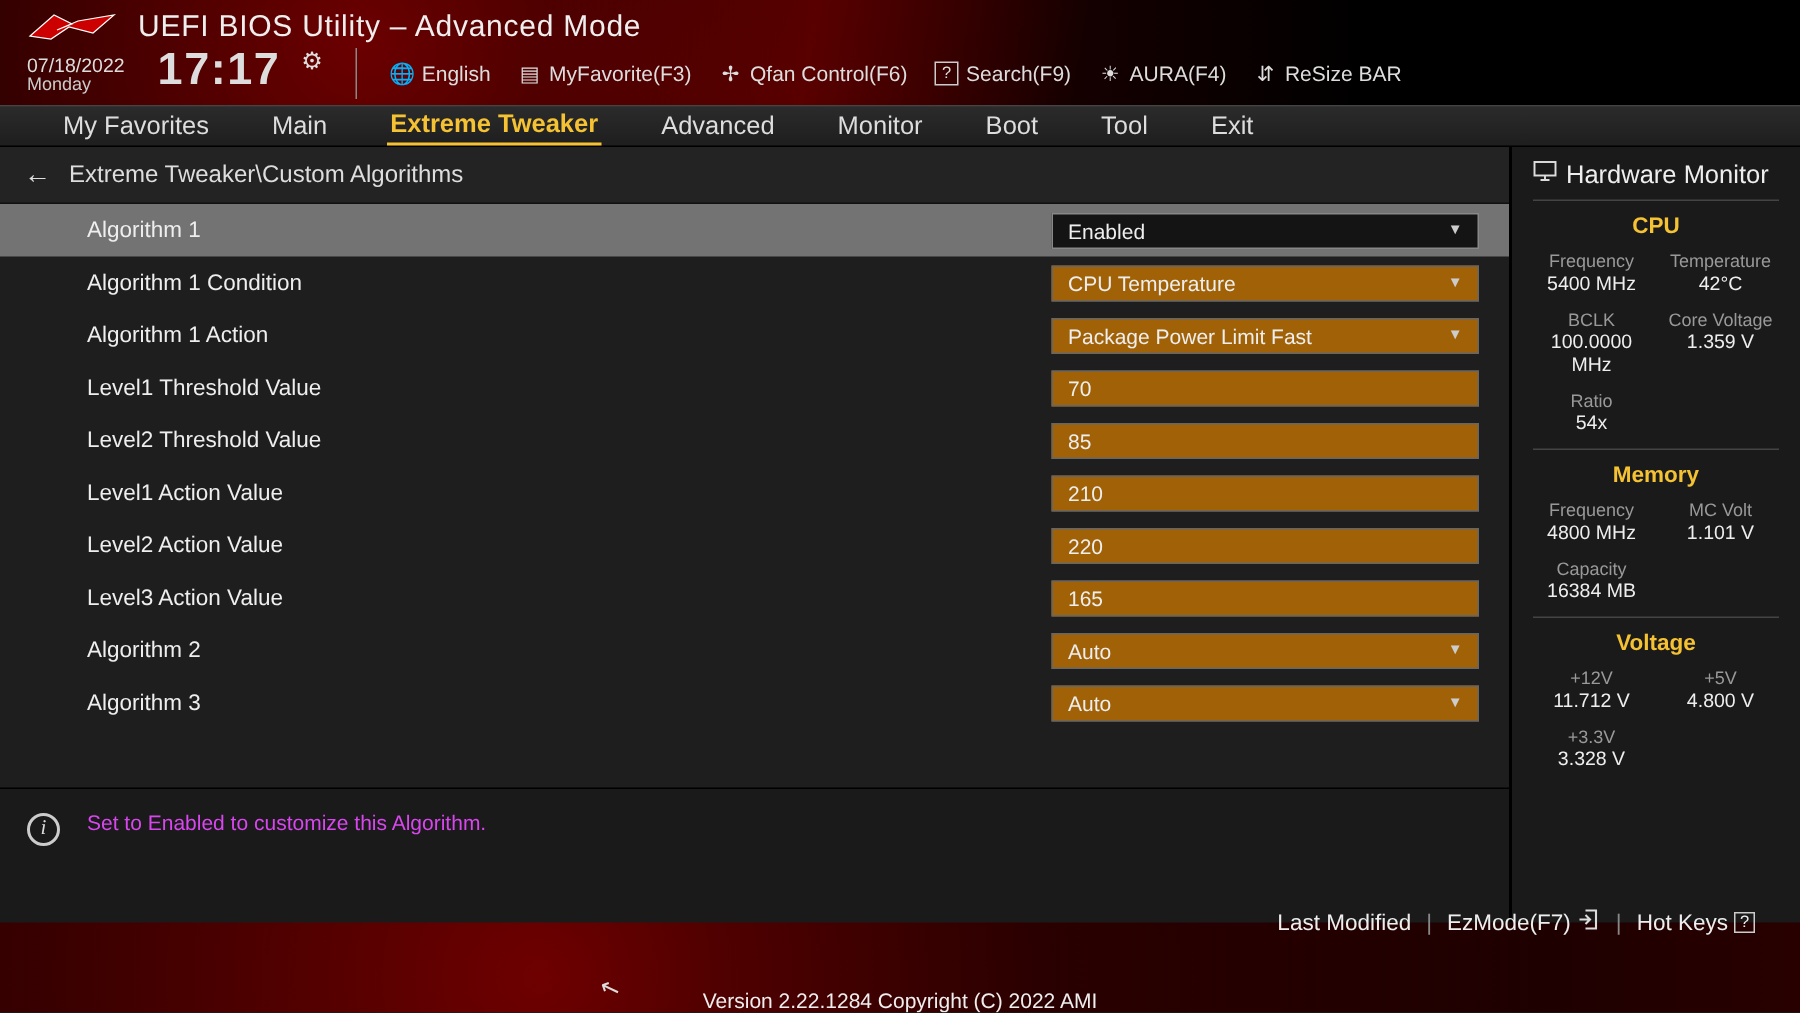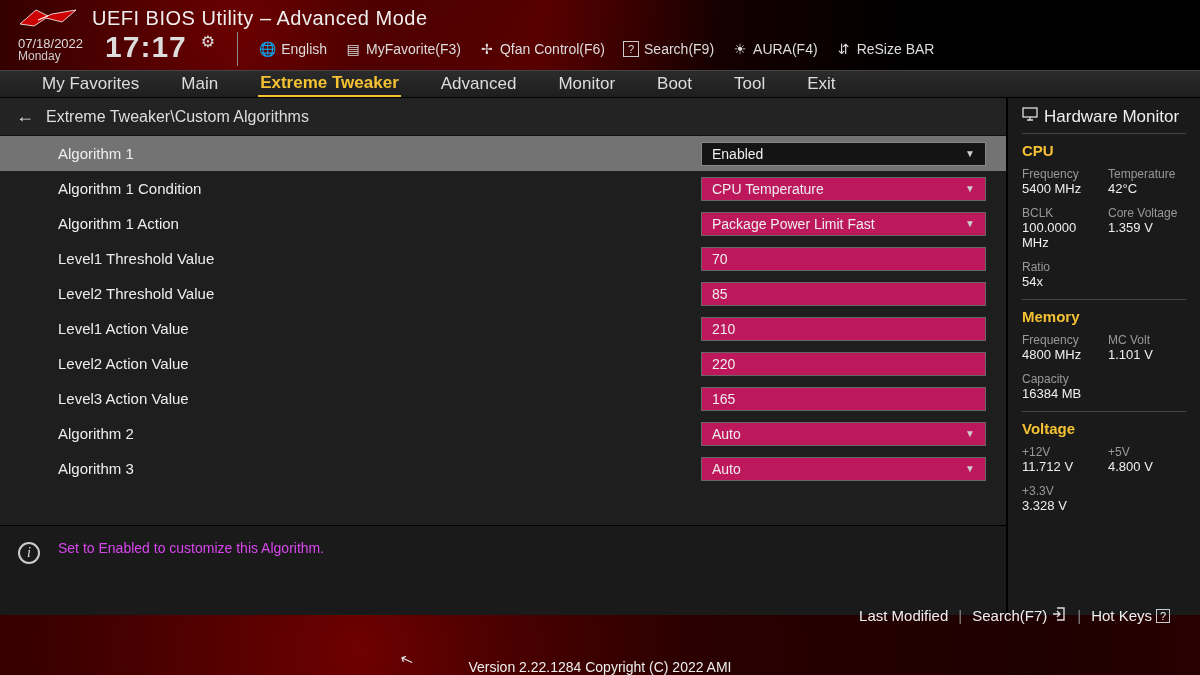--- a/index.html
+++ b/index.html
@@ -39,34 +39,34 @@
 
 
 .crumb { display:flex; align-items:center; gap:12px; padding:8px 16px; font-size:16px; color:#ddd; background:#232323; border-bottom:1px solid #111;}
 .back-arrow { font-size:18px; cursor:pointer; }
 
 
 .settings { flex:1; overflow:auto; }
 .row { display:flex; align-items:center; height:35px; padding:0 20px 0 58px; font-size:15px; }
 .row.sel { background:#737373; }
 .row .lbl { flex:1; color:#eee; }
-.ctrl { width:285px; height:24px; background:#be185d; border:1px solid #666; color:#eee;
+.ctrl { width:285px; height:24px; background:#a16207; border:1px solid #666; color:#eee;
   display:flex; align-items:center; justify-content:space-between; padding:0 10px; font-size:14px; cursor:pointer;}
 .row.sel .ctrl { background:#141414; border-color:#888; }
 .ctrl .dd { font-size:10px; color:#ccc; }
 .ctrl.input { justify-content:flex-start; cursor:text;}
 
 
 .help { height:90px; border-top:1px solid #000; background:#1a1a1a; padding:14px 18px; display:flex; gap:18px; align-items:flex-start;}
 .info-ico { width:22px; height:22px; border:2px solid #ccc; border-radius:50%; display:flex; align-items:center; justify-content:center; font-style:italic; font-family:serif; font-size:14px; margin-top:2px;}
 .help-text { font-size:14px; color:#d946ef; font-weight:500;}
 
 
 .hw-title { display:flex; align-items:center; gap:6px; font-size:17px; color:#eee; font-weight:500; margin-bottom:6px;}
-.hw-sec { border-top:1px solid #444; padding:8px 0 10px; }
+.hw-sec { border-top:1px solid #444; padding:8px 0 10px;text-align:center; }
 .hw-sec h4 { color:#f5c233; font-size:15px; font-weight:600; margin-bottom:8px; }
 .kv-grid { display:grid; grid-template-columns:1fr 1fr; row-gap:10px; column-gap:8px; }
 .kv .k { font-size:12px; color:#999; }
 .kv .v { font-size:13px; color:#eee; }
 
 
 .foot-bg { position:absolute; left:0; right:0; bottom:0; height:60px;
   background: radial-gradient(circle at 30% 60%, #6b0000 0%, #200000 40%, #000 80%); }
 .foot-bg::after{content:"";position:absolute;inset:0;background:linear-gradient(90deg,rgba(200,0,0,.15),transparent 40%,rgba(200,0,0,.2));}
 .footer { position:absolute; left:0; right:0; bottom:0; height:60px; display:flex; flex-direction:column; justify-content:flex-end;gap:28px; }
@@ -288,21 +288,21 @@
     </div>
   </div>
 </div>
 
 <div class="foot-bg"></div>
 <div class="footer">
   <div class="foot-links">
     <span class="foot-link">Last Modified</span>
     <span class="fsep">|</span>
     <span class="foot-link">
-        <span>Search(F7)</span>
+        <span>EzMode(F7)</span>
         <span class="exit-ico"><svg viewBox="0 0 16 16">
             <path d="M6 2h7v12H6M2 8h7m-3-3 3 3-3 3" fill="none" stroke="#ddd" stroke-width="1.4"></path>
           </svg></span>
       </span>
     <span class="fsep">|</span>
     <span class="foot-link">
         <span>Hot Keys</span> 
         <span class="qbox">?</span>
       </span>
   </div>

